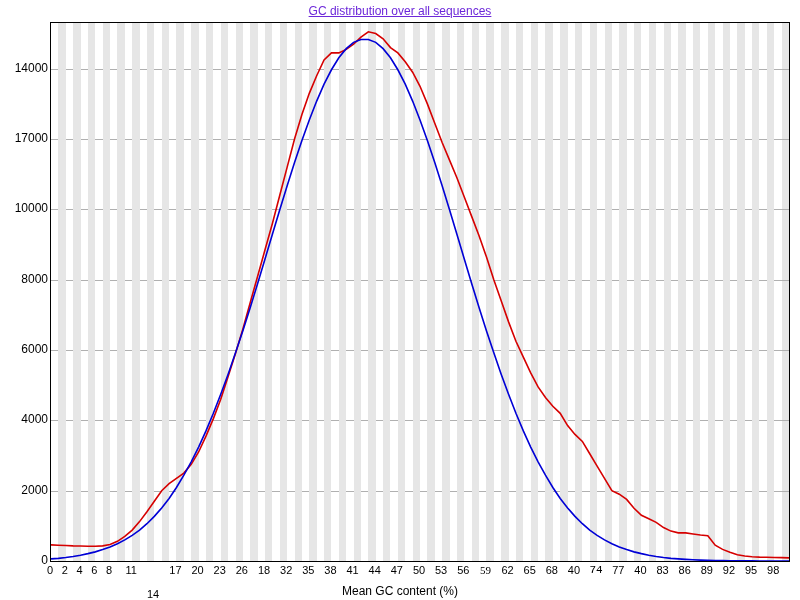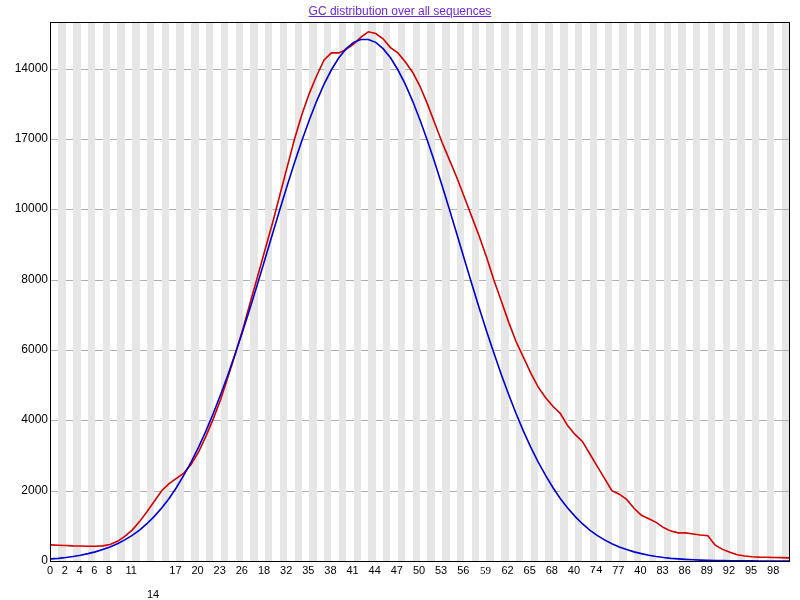--- a/index.html
+++ b/index.html
@@ -159,20 +159,21 @@
       <div class="band" style="left: 51.66px; width: 7.38px;"></div>
       <div class="band" style="left: 36.9px; width: 7.38px;"></div>
       <div class="band" style="left: 22.14px; width: 7.38px;"></div>
       <div class="band" style="left: 7.38px; width: 7.38px;"></div>
     <svg class="lines" id="lines" preserveAspectRatio="none" viewBox="0 0 738 538">
         <polyline points="0,521.8248366013072 7.38,522.1764705882352 14.76,522.5281045751634 22.14,522.8797385620915 29.52,523.0555555555555 36.9,523.2313725490196 44.28,523.2313725490196 51.660000000000004,522.8797385620915 59.04,521.473202614379 66.42,518.3084967320261 73.8,513.3856209150326 81.18,507.0562091503268 88.56,498.61699346405226 95.94,488.7712418300654 103.32000000000001,478.22222222222223 110.7,467.6732026143791 118.08,460.640522875817 125.46000000000001,455.3660130718954 132.84,450.09150326797385 140.22,441.30065359477123 147.6,428.99346405228755 154.98,413.16993464052285 162.36,395.5882352941177 169.74,376.2483660130719 177.12,353.3921568627451 184.5,330.5359477124183 191.88,305.92156862745094 199.26000000000002,279.54901960784315 206.64000000000001,253.1764705882353 214.01999999999998,226.8039215686274 221.4,200.4313725490196 228.78,172.30065359477123 236.16,144.1699346405229 243.54000000000002,116.03921568627453 250.92000000000002,91.42483660130716 258.3,70.32679738562092 265.68,52.74509803921569 273.06,36.921568627450995 280.44,29.888888888888914 287.82,29.888888888888914 295.2,26.372549019607845 302.58,21.0980392156863 309.96,14.065359477124161 317.34,8.790849673202615 324.72,10.549019607843206 332.1,15.823529411764753 339.48,24.614379084967254 346.85999999999996,29.888888888888914 354.24,38.67973856209147 361.62,49.22875816993462 369,63.29411764705884 376.38,80.87581699346407 383.76,100.21568627450978 391.14000000000004,119.55555555555554 398.52000000000004,137.13725490196077 405.90000000000003,154.718954248366 413.28000000000003,174.05882352941177 420.65999999999997,193.39869281045753 428.03999999999996,212.7385620915033 435.41999999999996,233.83660130718954 442.8,256.6928104575163 450.18,277.7908496732026 457.56,298.8888888888889 464.94,318.2287581699346 472.32,334.0522875816994 479.7,349.87581699346407 487.08000000000004,363.94117647058823 494.46000000000004,374.4901960784314 501.84000000000003,383.281045751634 509.21999999999997,390.3137254901961 516.6,402.6209150326797 523.98,411.4117647058823 531.36,418.44444444444446 538.74,430.7516339869281 546.12,443.05882352941177 553.5,455.3660130718954 560.88,467.6732026143791 568.26,471.18954248366015 575.64,476.4640522875817 583.02,485.2549019607843 590.4,492.2875816993464 597.7800000000001,495.80392156862746 605.16,499.32026143790847 612.54,504.5947712418301 619.92,508.1111111111111 627.3,509.8692810457516 634.68,509.8692810457516 642.06,510.92418300653594 649.44,511.97908496732026 656.82,512.6823529411764 664.2,522.1764705882352 671.58,526.3960784313725 678.96,529.2091503267974 686.34,531.6705882352941 693.7199999999999,533.0771241830065 701.1,533.7803921568627 708.48,534.1320261437909 715.86,534.3078431372548 723.24,534.4836601307189 730.62,534.659477124183 738,534.8352941176471" fill="none" stroke="#d60000" stroke-width="1.6"></polyline>
         <polyline points="0,535.8901960784314 7.38,535.3627450980392 14.76,534.4836601307189 22.14,533.4287581699347 29.52,532.1980392156863 36.9,530.6156862745098 44.28,528.8575163398693 51.660000000000004,526.5718954248366 59.04,523.9346405228758 66.42,520.7699346405229 73.8,516.9019607843137 81.18,512.3307189542484 88.56,507.0562091503268 95.94,500.7267973856209 103.32000000000001,493.3424836601307 110.7,484.9032679738562 118.08,475.4091503267974 125.46000000000001,464.5084967320262 132.84,452.2013071895425 140.22,438.8392156862745 147.6,424.0705882352941 154.98,407.8954248366013 162.36,390.3137254901961 169.74,371.3254901960784 177.12,351.28235294117644 184.5,329.8326797385621 191.88,307.67973856209153 199.26000000000002,284.4718954248366 206.64000000000001,260.56078431372543 214.01999999999998,235.94640522875818 221.4,211.33202614379087 228.78,186.7176470588235 236.16,162.80653594771246 243.54000000000002,139.59869281045752 250.92000000000002,117.4457516339869 258.3,97.05098039215687 265.68,78.06274509803922 273.06,61.1843137254902 280.44,46.76732026143793 287.82,34.811764705882354 295.2,25.66928104575163 302.58,19.339869281045708 309.96,16.526797385620966 317.34,16.526797385620966 324.72,19.339869281045708 332.1,25.66928104575163 339.48,34.811764705882354 346.85999999999996,46.76732026143793 354.24,61.1843137254902 361.62,78.06274509803922 369,97.05098039215687 376.38,117.4457516339869 383.76,139.59869281045752 391.14000000000004,162.80653594771246 398.52000000000004,186.7176470588235 405.90000000000003,211.33202614379087 413.28000000000003,235.94640522875818 420.65999999999997,260.56078431372543 428.03999999999996,284.4718954248366 435.41999999999996,307.67973856209153 442.8,329.8326797385621 450.18,351.28235294117644 457.56,371.3254901960784 464.94,390.3137254901961 472.32,407.8954248366013 479.7,424.0705882352941 487.08000000000004,438.8392156862745 494.46000000000004,452.2013071895425 501.84000000000003,464.5084967320262 509.21999999999997,475.4091503267974 516.6,484.9032679738562 523.98,493.3424836601307 531.36,500.7267973856209 538.74,507.0562091503268 546.12,512.3307189542484 553.5,516.9019607843137 560.88,520.7699346405229 568.26,523.9346405228758 575.64,526.5718954248366 583.02,528.8575163398693 590.4,530.6156862745098 597.7800000000001,532.1980392156863 605.16,533.4287581699347 612.54,534.4836601307189 619.92,535.3627450980392 627.3,535.8901960784314 634.68,536.4176470588235 642.06,536.8044444444445 649.44,537.1209150326797 656.82,537.3670588235294 664.2,537.5428758169935 671.58,537.648366013072 678.96,537.7538562091503 686.34,537.8241830065359 693.7199999999999,537.8593464052287 701.1,537.8945098039216 708.48,537.9296732026144 715.86,537.9648366013072 723.24,537.9648366013072 730.62,538 738,538" fill="none" stroke="#0000d6" stroke-width="1.6"></polyline>
       </svg>
   </div>
 
+  <div class="xlabel">Mean GC content (%)</div>
 <div class="ytick" style="top: 560px;">0</div>
     <div class="ytick" style="top: 489.673px;">2000</div>
     <div class="ytick" style="top: 419.346px;">4000</div>
     <div class="ytick" style="top: 349.02px;">6000</div>
     <div class="ytick" style="top: 278.693px;">8000</div>
     <div class="ytick" style="top: 208.366px;">10000</div>
     <div class="ytick" style="top: 138.039px;">17000</div>
     <div class="ytick" style="top: 67.7124px;">14000</div>
     <div class="xtick" style="left: 50px;">0</div>
     <div class="xtick" style="left: 64.76px;">2</div>

